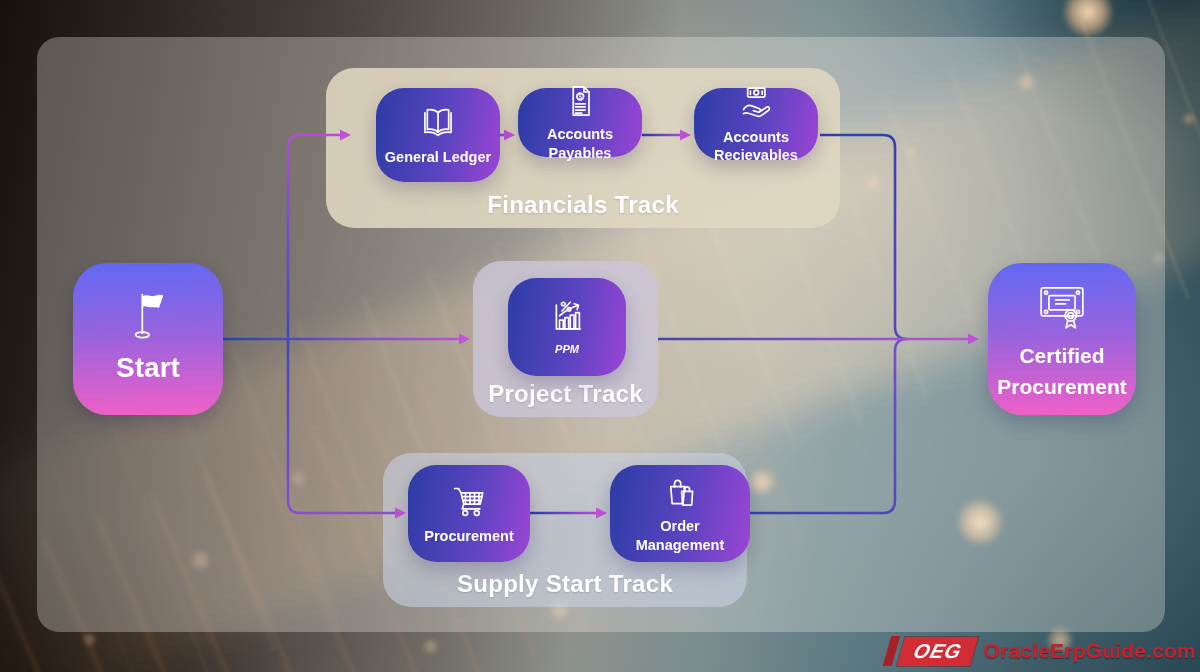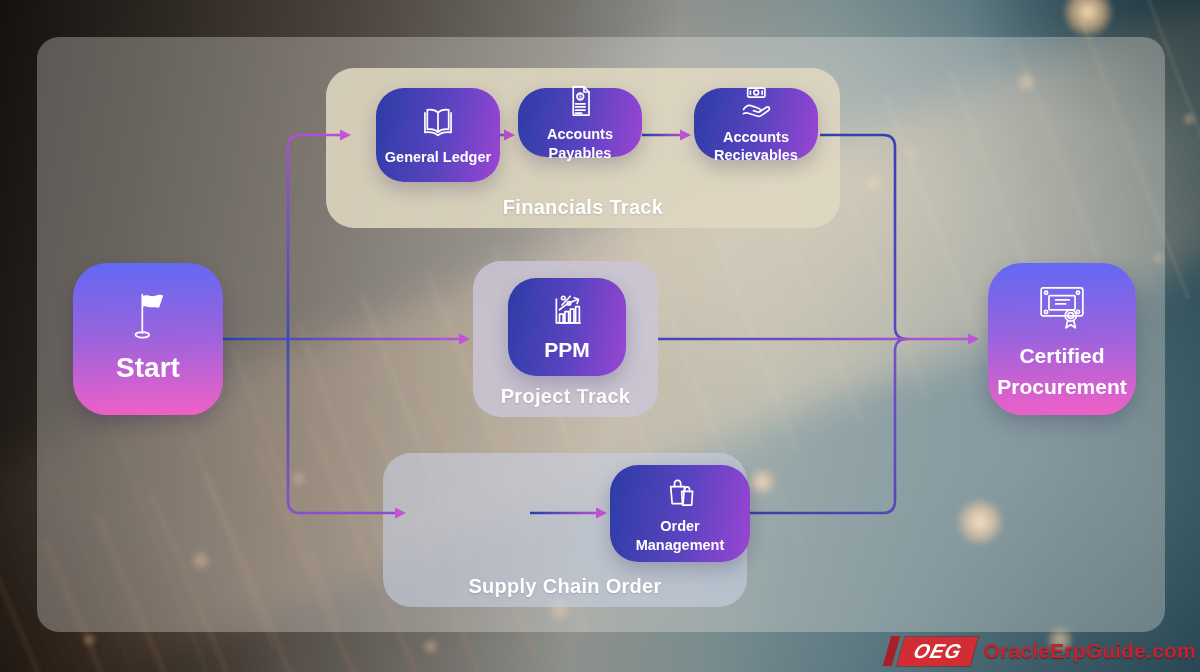--- a/index.html
+++ b/index.html
@@ -29,21 +29,21 @@
                transparent 32px 58px);}
   .bokeh{position:absolute;border-radius:50%;z-index:0;pointer-events:none;
     background:radial-gradient(circle,rgba(255,223,183,.95) 0%,rgba(250,195,140,.55) 45%,rgba(250,195,140,0) 72%);
     filter:blur(2px);}
 
   
   .panel{position:absolute;left:37px;top:37px;width:1128px;height:595px;border-radius:22px;
     background:rgba(244,241,236,.30);backdrop-filter:blur(2px);z-index:1;}
   .track{position:absolute;border-radius:28px;z-index:2;}
   .tlabel{position:absolute;left:0;right:0;bottom:9px;text-align:center;color:#fff;
-    font-size:20px;font-weight:600;letter-spacing:.3px;text-shadow:0 1px 2px rgba(60,60,90,.22);}
+    font-size:24px;font-weight:600;letter-spacing:.3px;text-shadow:0 1px 2px rgba(60,60,90,.22);}
 
   
   .connectors{position:absolute;inset:0;z-index:3;pointer-events:none;}
 
   
   .node{position:absolute;z-index:4;display:flex;flex-direction:column;align-items:center;
     justify-content:center;gap:6px;color:#fff;text-align:center;
     box-shadow:0 8px 18px rgba(35,25,80,.22);}
   .node.small{border-radius:28px;background:linear-gradient(100deg,#2c3ca6 0%,#5b44c0 55%,#9b45d4 100%);}
   .node.terminal{border-radius:34px;background:linear-gradient(178deg,#6169f3 0%,#9a63dd 48%,#f160c7 100%);}
@@ -90,21 +90,21 @@
 
   <div class="panel"></div>
 
   <div class="track" style="left:326px;top:68px;width:514px;height:160px;background:rgba(223,215,192,.88);">
     <div class="tlabel">Financials Track</div>
   </div>
   <div class="track" style="left:473px;top:261px;width:185px;height:156px;background:rgba(203,198,216,.82);">
     <div class="tlabel">Project Track</div>
   </div>
   <div class="track" style="left:383px;top:453px;width:364px;height:154px;background:rgba(200,209,226,.60);">
-    <div class="tlabel">Supply Chain Order</div>
+    <div class="tlabel">Supply Start Track</div>
   </div>
 
   <svg class="connectors" viewBox="0 0 1200 672">
     <defs>
       <linearGradient id="g1" gradientUnits="userSpaceOnUse" x1="223" y1="0" x2="470" y2="0">
         <stop offset="0" stop-color="#2547ae"></stop>
           <stop offset=".55" stop-color="#7b51c8"></stop>
           <stop offset="1" stop-color="#c253d8"></stop>
       </linearGradient>
       <linearGradient id="g2" gradientUnits="userSpaceOnUse" x1="288" y1="340" x2="330" y2="135">
@@ -210,23 +210,34 @@
       <rect x="10" y="18.5" width="3" height="7"></rect>
       <rect x="14.3" y="16.5" width="3" height="9"></rect>
       <rect x="18.6" y="14.5" width="3" height="11"></rect>
       <rect x="22.9" y="12.5" width="3" height="13"></rect>
       <path d="M10 15 Q17 9 24.5 6.8"></path>
       <path d="M21.8 5.4 L25.2 6.6 L24.1 10"></path>
       <circle cx="13" cy="5.6" r="1.4"></circle>
       <circle cx="17.6" cy="9.8" r="1.4"></circle>
       <path d="M18.6 4.2 L12 11.2"></path>
     </svg>
-    <div class="nlabel" style="font-size:21px;">PPM</div>
-  </div>
-
+    <div class="nlabel" style="font-size:11px;font-style:italic;">PPM</div>
+  </div>
+
+  <div class="node small" style="left:408px;top:465px;width:122px;height:97px;">
+    <svg class="ic" width="40" height="40" viewBox="0 0 32 32">
+      <path d="M4.5 6 H7.5 L9.6 9.5 H27 L25 18.5 H11.8 L9.6 9.5"></path>
+      <path d="M13.2 9.5 V18.5 M16.8 9.5 V18.5 M20.4 9.5 V18.5 M24 9.5 V18.5"></path>
+      <path d="M10.3 12.5 H26.2 M11 15.5 H25.5"></path>
+      <path d="M11.8 18.5 L10.6 22.3 H24.6"></path>
+      <circle cx="13" cy="25.6" r="1.9"></circle>
+      <circle cx="22.2" cy="25.6" r="1.9"></circle>
+    </svg>
+    <div class="nlabel">Procurement</div>
+  </div>
 
   <div class="node small" style="left:610px;top:465px;width:140px;height:97px;">
     <svg class="ic" width="38" height="38" viewBox="0 0 32 32">
       <path d="M8.2 11.5 L9.4 25.8 H18.6 L19.8 11.5 Z"></path>
       <path d="M11.4 11.5 V9.3 Q11.4 6.2 14 6.2 Q16.6 6.2 16.6 9.3 V11.5"></path>
       <path d="M17.4 15.5 L18.2 27 H25.8 L26.6 15.5 Z"></path>
       <path d="M20 15.5 V13.9 Q20 11.6 22 11.6 Q24 11.6 24 13.9 V15.5"></path>
     </svg>
     <div class="nlabel">Order Management</div>
   </div>

